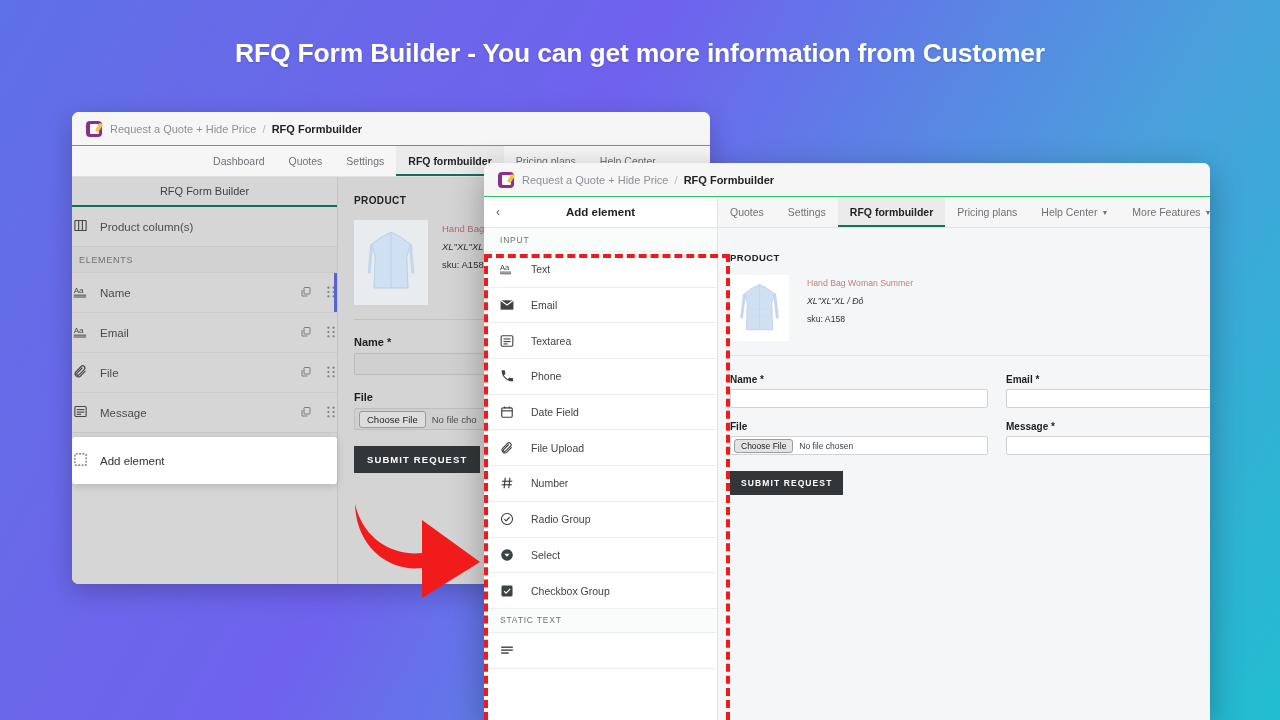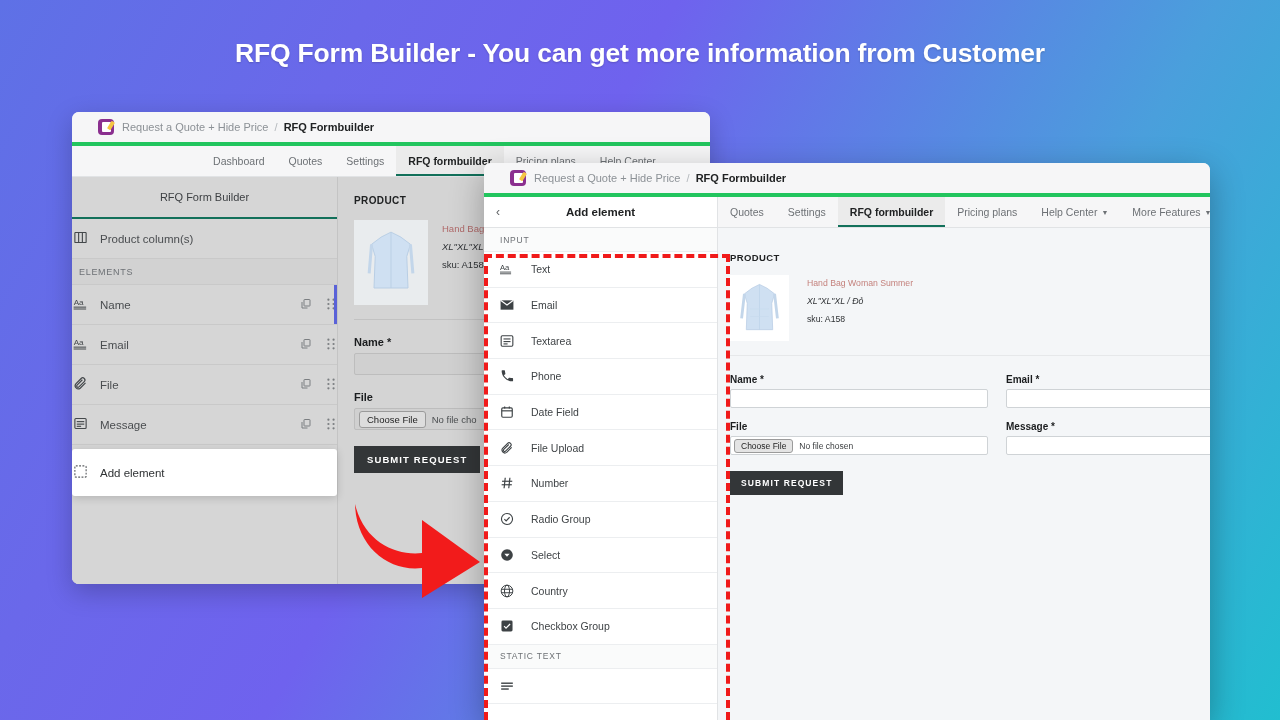--- a/index.html
+++ b/index.html
@@ -30,24 +30,24 @@
   
   .win {
     position: absolute;
     background: #f4f6f8;
     border-radius: 7px;
     overflow: hidden;
   }
   .win-topbar {
     height: 34px;
     background: #f6f6f7;
-    border-bottom: 4px solid #22c55e;
+    border-bottom: 1px solid #22c55e;
     display: flex;
     align-items: center;
-    padding-left: 26px;
+    padding-left: 14px;
     gap: 8px;
   }
   .app-icon {
     width: 16px; height: 16px;
     border-radius: 4px;
     background: #8b2f8f;
     display: inline-flex;
     align-items: center; justify-content: center;
     flex: none;
   }
@@ -110,21 +110,21 @@
   #back-window {
     left: 72px; top: 112px;
     width: 638px; height: 472px;
     box-shadow: 0 8px 26px rgba(0,0,0,0.22);
   }
   #back-window .navbar { justify-content: center; padding-left: 87px; }
   .back-body { display: flex; height: 407px; background: #cfcfcf; }
 
   .bsidebar { width: 266px; background: #d6d6d6; border-right: 1px solid #c4c4c4; }
   .bsidebar-title {
-    height: 42px;
+    height: 30px;
     display: flex; align-items: center; justify-content: center;
     font-size: 11px; color: #3c3f42;
     background: #d6d6d6;
     border-bottom: 2.5px solid #12705a;
   }
   .brow {
     height: 40px;
     display: flex; align-items: center;
     padding: 0 1px;
     border-bottom: 1px solid #c9c9c9;
@@ -649,31 +649,20 @@
       <div class="erow">
         <span class="ico">
           <svg width="14" height="14" viewBox="0 0 24 24">
               <circle cx="12" cy="12" r="10" fill="#3d4245"></circle>
               <path d="M7.5 10l4.5 5 4.5-5z" fill="#fff"></path>
             </svg>
         </span>
         <span>Select</span>
       </div>
 
-      <div class="erow">
-        <span class="ico">
-          <svg width="14" height="14" viewBox="0 0 24 24" fill="none" stroke="#3d4245" stroke-width="1.7">
-              <circle cx="12" cy="12" r="10"></circle>
-              <ellipse cx="12" cy="12" rx="4.3" ry="10"></ellipse>
-              <line x1="2.2" y1="9" x2="21.8" y2="9"></line>
-              <line x1="2.2" y1="15" x2="21.8" y2="15"></line>
-            </svg>
-        </span>
-        <span>Country</span>
-      </div>
 
       <div class="erow">
         <span class="ico">
           <svg width="14" height="14" viewBox="0 0 24 24">
               <rect x="2.5" y="2.5" width="19" height="19" rx="2.5" fill="#3d4245"></rect>
               <path d="M7 12.3l3.3 3.3L17.3 8.5" fill="none" stroke="#fff" stroke-width="2.1"></path>
             </svg>
         </span>
         <span>Checkbox Group</span>
       </div>

